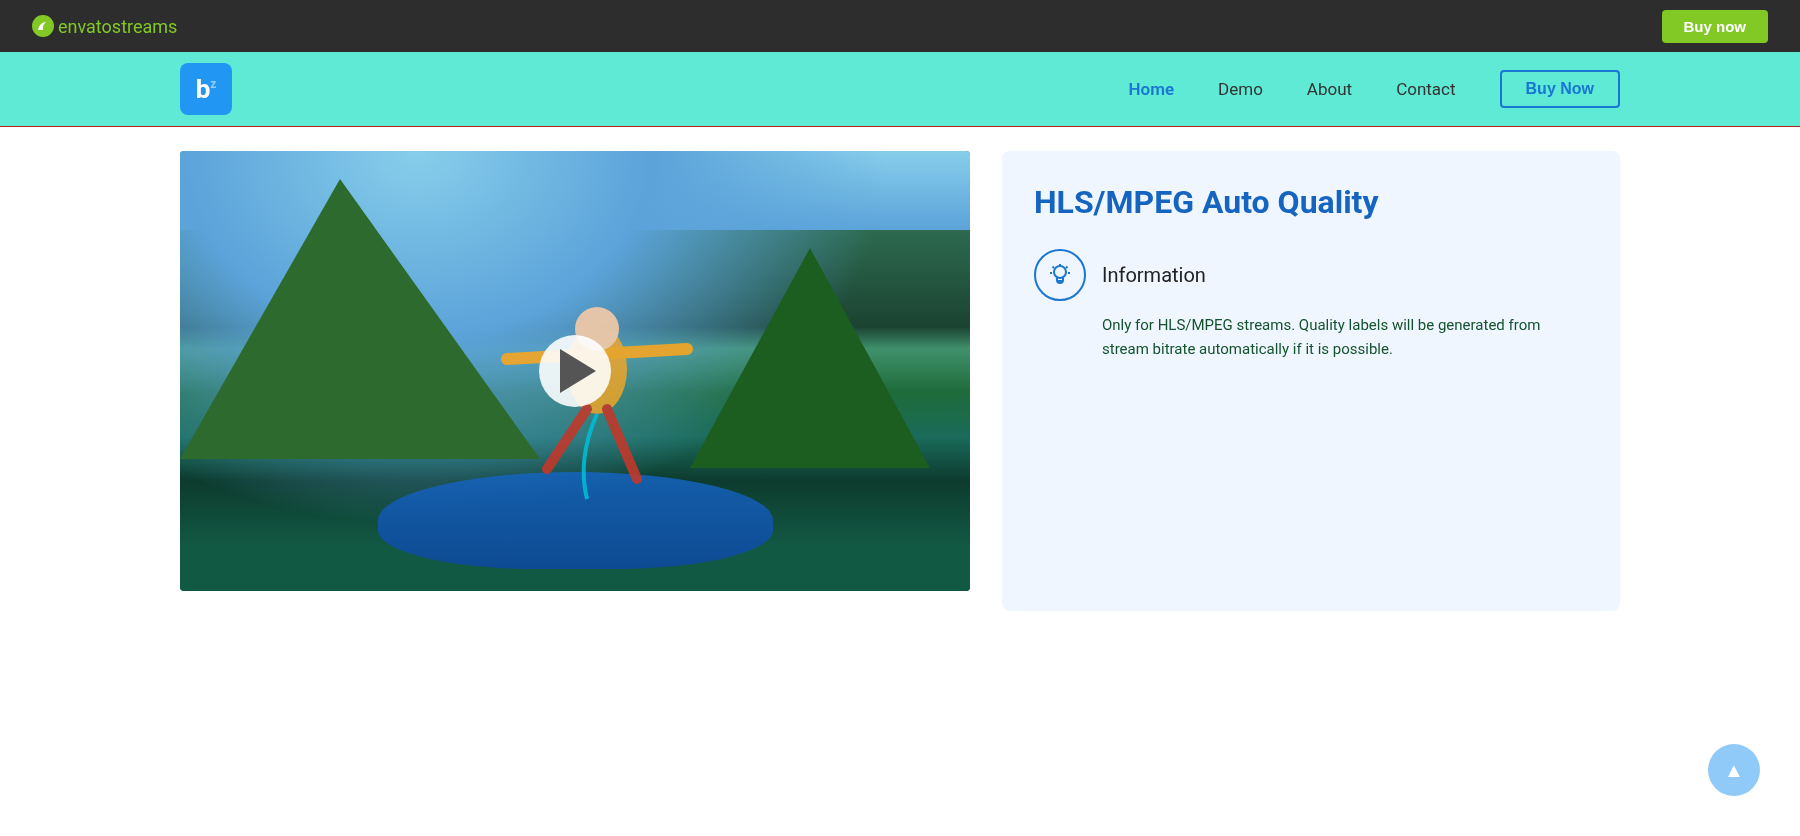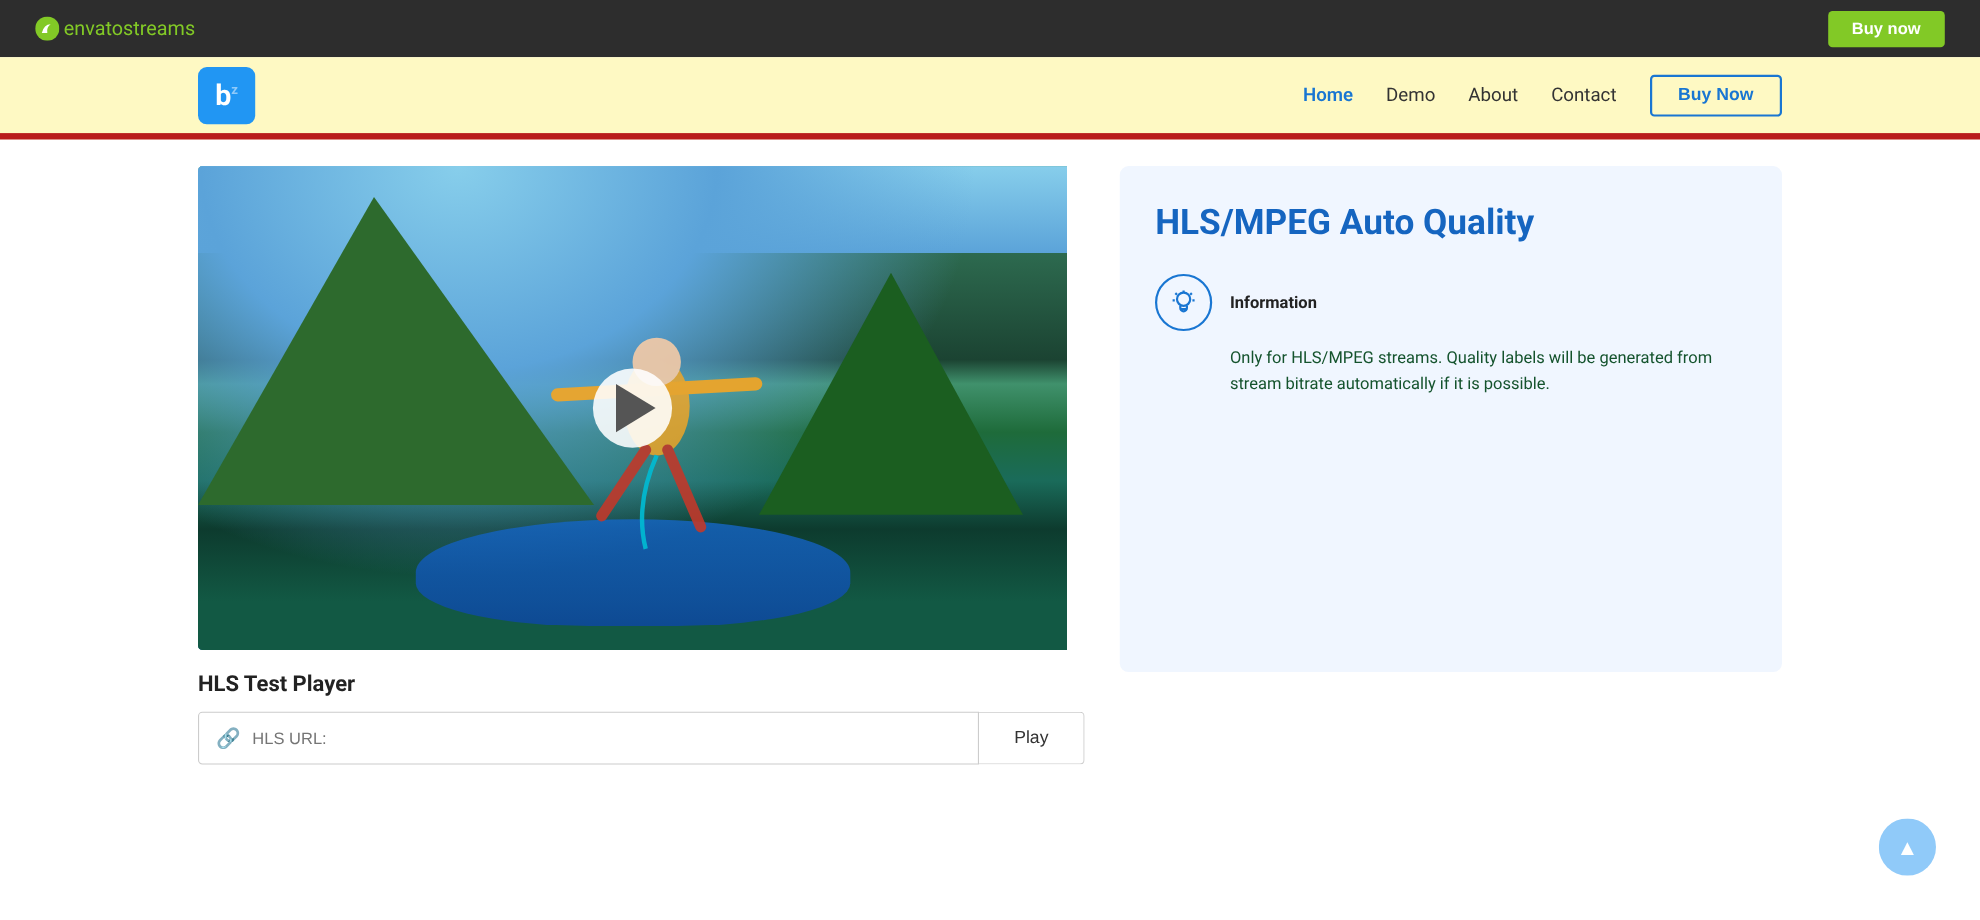--- a/index.html
+++ b/index.html
@@ -40,39 +40,39 @@
       cursor: pointer;
     }
 
     
     .nav-bar {
       height: 75px;
       display: flex;
       align-items: center;
       justify-content: space-between;
       padding: 0 180px;
-      border-bottom: 6px solid #b91c1c;
-      background: #fef9c3;
+      border-bottom: 1px solid #b91c1c;
+      background: #5eead4;
     }
     .logo-box {
       background: #2196f3;
       border-radius: 8px;
       width: 52px;
       height: 52px;
       display: flex;
       align-items: center;
       justify-content: center;
       font-size: 26px;
       color: #fff;
       font-weight: 700;
     }
     .nav-links {
       display: flex;
       align-items: center;
-      gap: 30px;
+      gap: 44px;
     }
     .nav-link {
       font-size: 17px;
       color: #333;
       text-decoration: none;
       cursor: pointer;
     }
     .nav-link.active { color: #1976d2; font-weight: 600; }
     .buy-now-nav {
       border: 2px solid #1976d2;
@@ -263,22 +263,22 @@
       display: flex;
       align-items: center;
       justify-content: center;
       flex-shrink: 0;
     }
     .info-icon svg {
       width: 26px;
       height: 26px;
     }
     .info-section-title {
-      font-size: 15px;
-      font-weight: 700;
+      font-size: 20px;
+      font-weight: 400;
       color: #222;
     }
     .info-section-text {
       font-size: 15px;
       color: #14532d;
       line-height: 1.6;
       margin-left: 0;
       padding-left: 68px;
     }
     .source-link {
@@ -364,30 +364,20 @@
             <line x1="150" y1="170" x2="180" y2="240" stroke="#c0392b" stroke-width="10" stroke-linecap="round"></line>
 
             <circle cx="140" cy="90" r="22" fill="#f5cba7"></circle>
 
             <path d="M140 175 Q120 220 130 260" stroke="#00bcd4" stroke-width="4" fill="none"></path>
           </svg>
           <div class="play-btn"></div>
         </div>
       </div>
 
-      <div class="hls-test">
-        <div class="hls-test-title">HLS Test Player</div>
-        <div class="hls-input-row">
-          <div class="hls-input-box">
-            <span class="link-icon">🔗</span>
-            <input type="text" placeholder="HLS URL:" style="">
-          </div>
-          <button class="play-button">Play</button>
-        </div>
-      </div>
     </div>
 
     <div class="info-panel">
       <div class="info-title">HLS/MPEG Auto Quality</div>
 
       <div class="info-section">
         <div class="info-section-header">
           <div class="info-icon">
             <svg viewBox="0 0 26 26" fill="none" stroke="#1976d2" stroke-width="2">
               <circle cx="13" cy="10" r="6"></circle>

